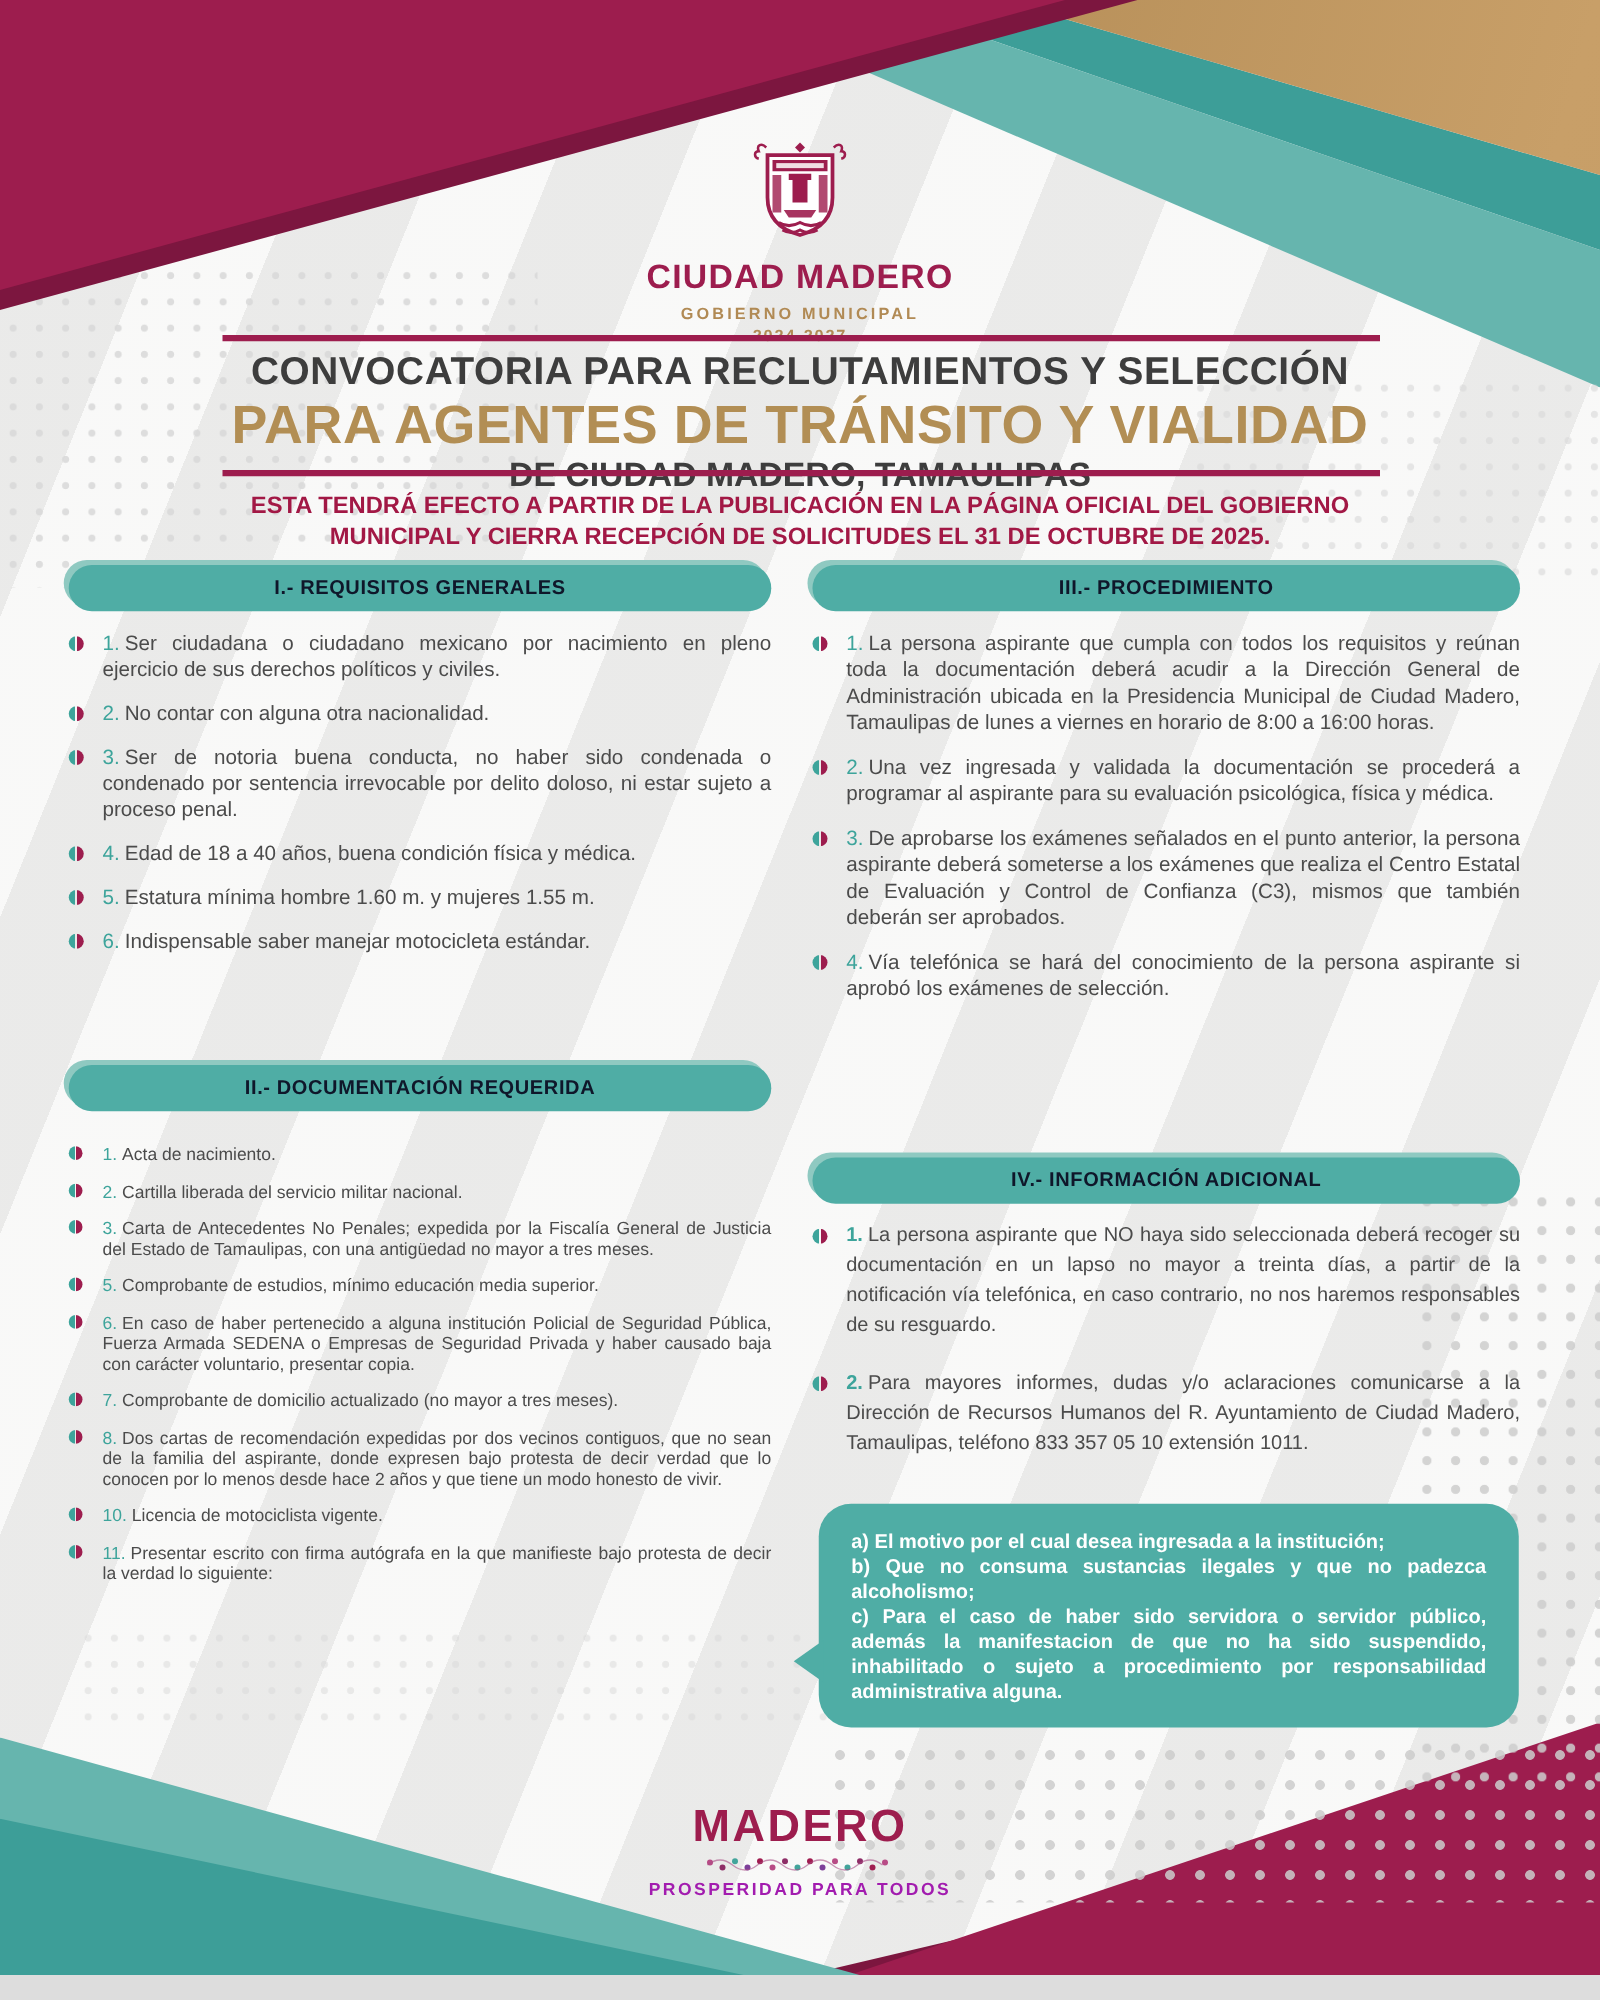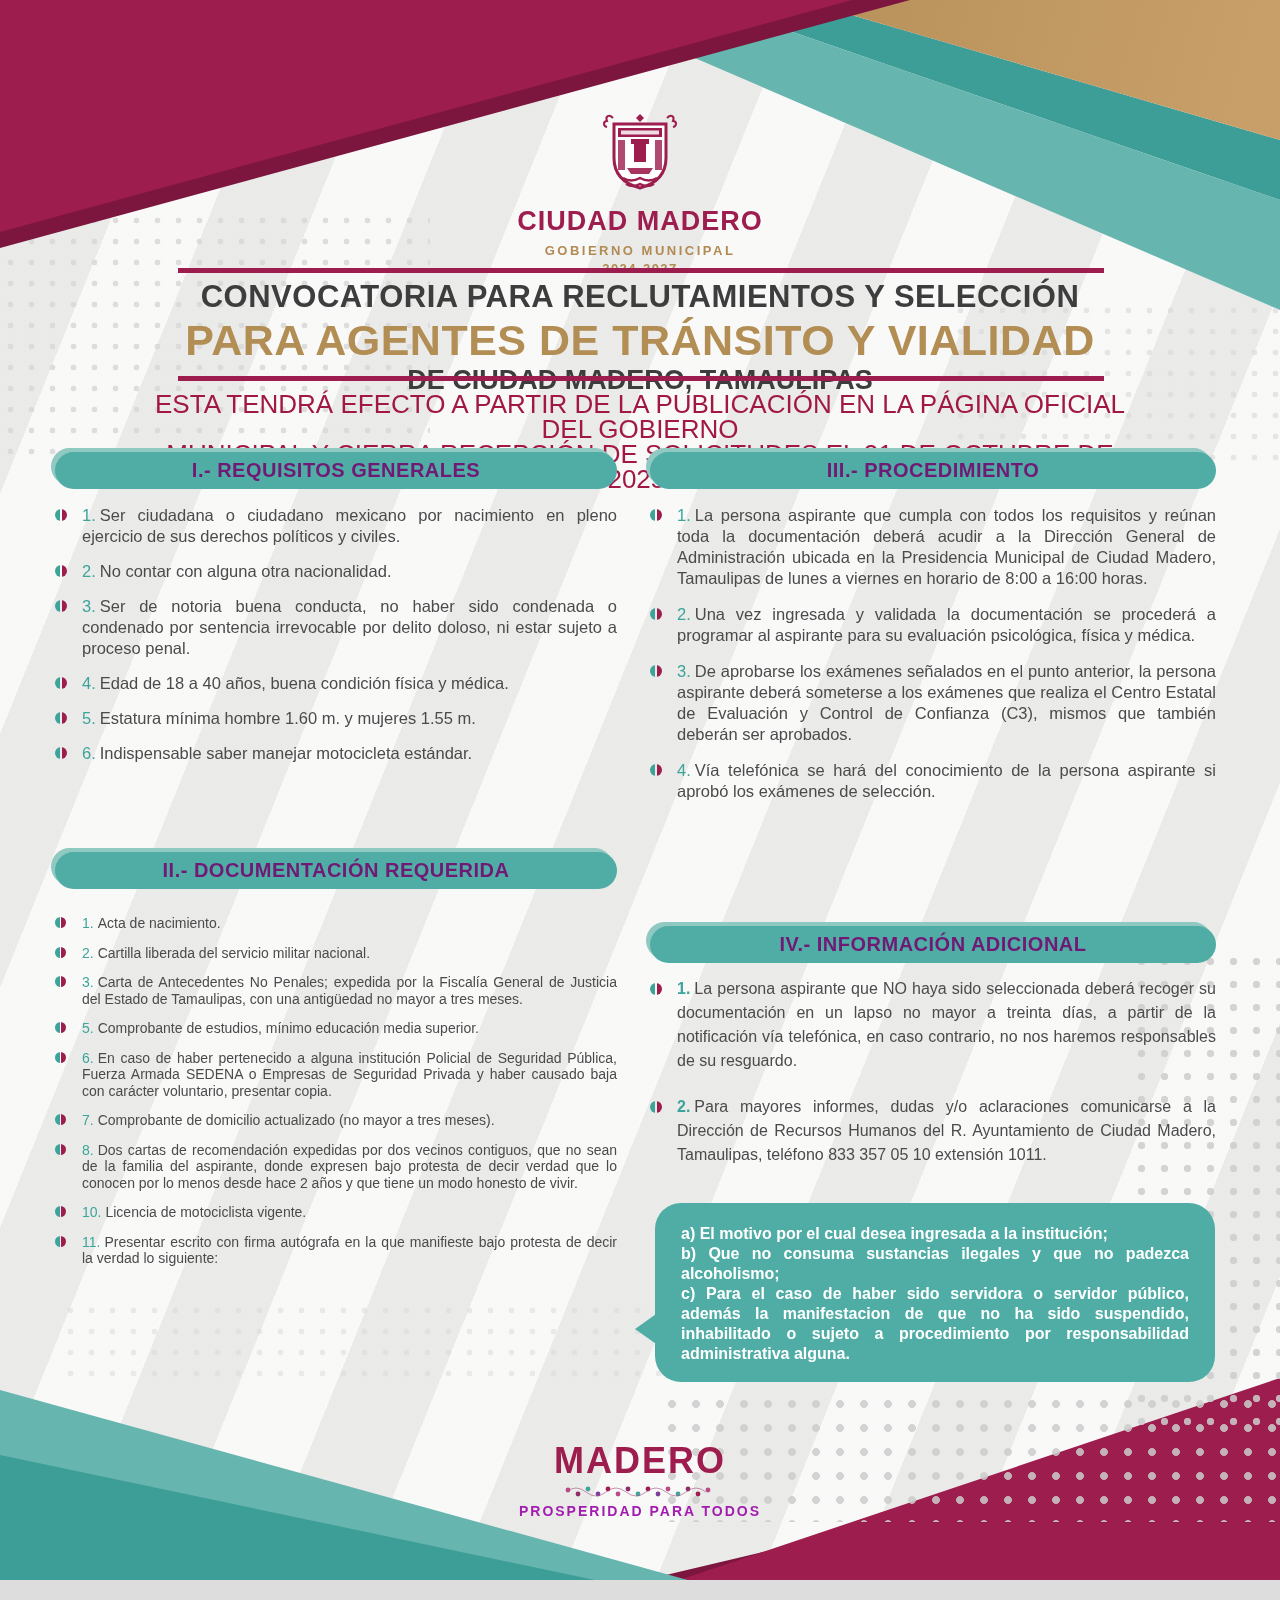--- a/index.html
+++ b/index.html
@@ -47,29 +47,29 @@
 
   .rule{position:absolute;left:178px;width:926px;height:5px;background:var(--maroon);z-index:5;}
   .rule-top{top:268px;}
   .rule-bottom{top:376px;}
 
   .titles{position:absolute;left:90px;top:279px;width:1100px;text-align:center;z-index:5;color:#3d3d3d;}
   .title-1{font-size:31px;font-weight:700;letter-spacing:.5px;}
   .title-2{font-size:43px;font-weight:800;letter-spacing:.5px;color:var(--gold);margin-top:1px;}
   .title-3{font-size:27px;font-weight:700;margin-top:0;}
 
-  .notice{position:absolute;left:140px;top:392px;width:1000px;text-align:center;z-index:5;color:#a21845;font-weight:400;font-size:26px;line-height:25px;}
+  .notice{position:absolute;left:140px;top:392px;width:1000px;text-align:center;z-index:5;color:#a21845;font-weight:700;font-size:19px;line-height:25px;}
 
   
   .section{position:absolute;z-index:5;}
   #sec-I{left:55px;top:452px;width:562px;}
   #sec-II{left:55px;top:852px;width:562px;}
   #sec-III{left:650px;top:452px;width:566px;}
   #sec-IV{left:650px;top:926px;width:566px;}
-  .sec-bar{height:37px;border-radius:19px;background:var(--teal);color:#701a75;font-weight:800;font-size:20px;letter-spacing:.5px;display:flex;align-items:center;justify-content:center;box-shadow:-4px -4px 0 0 var(--teal-light);}
+  .sec-bar{height:37px;border-radius:19px;background:var(--teal);color:#0f172a;font-weight:800;font-size:16px;letter-spacing:.5px;display:flex;align-items:center;justify-content:center;box-shadow:-4px -4px 0 0 var(--teal-light);}
   .items{margin-top:16px;}
   #sec-II .items{margin-top:26px;}
   #sec-IV .items{margin-top:14px;}
   .item{position:relative;padding-left:27px;color:var(--ink);text-align:justify;}
   .item .bullet{position:absolute;left:0;top:4px;width:12px;height:12px;border-radius:50%;background:linear-gradient(90deg,var(--teal-num) 0 44%,transparent 44% 56%,var(--maroon) 56% 100%);}
   .item .num{color:var(--teal-num);margin-right:4px;}
   #sec-I .item,#sec-III .item{font-size:16.5px;line-height:21px;margin-bottom:14px;}
   #sec-III .item{margin-bottom:15px;}
   #sec-II .item{font-size:14px;line-height:16.5px;margin-bottom:13px;}
   #sec-II .item .bullet{top:2px;width:11px;height:11px;}

